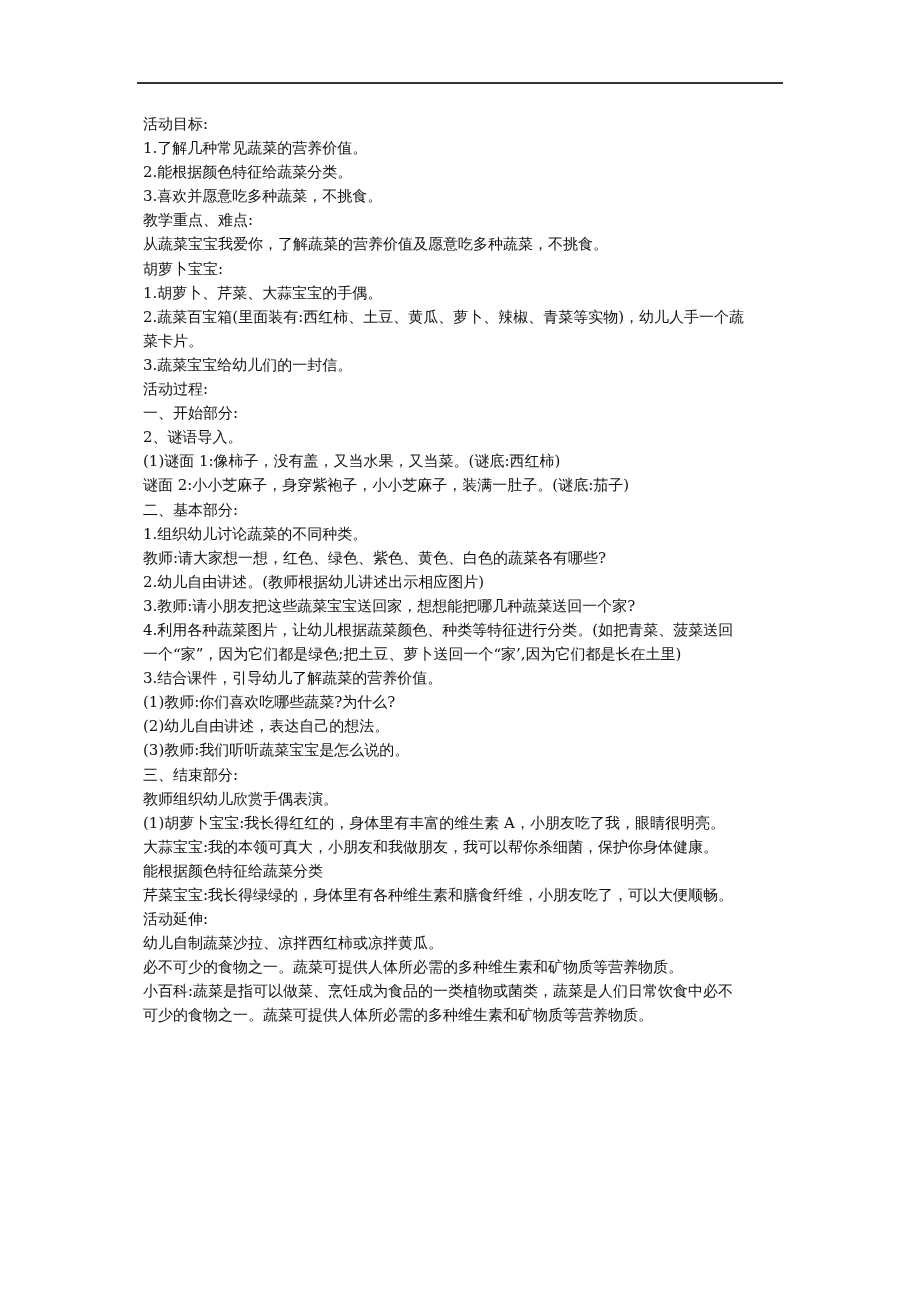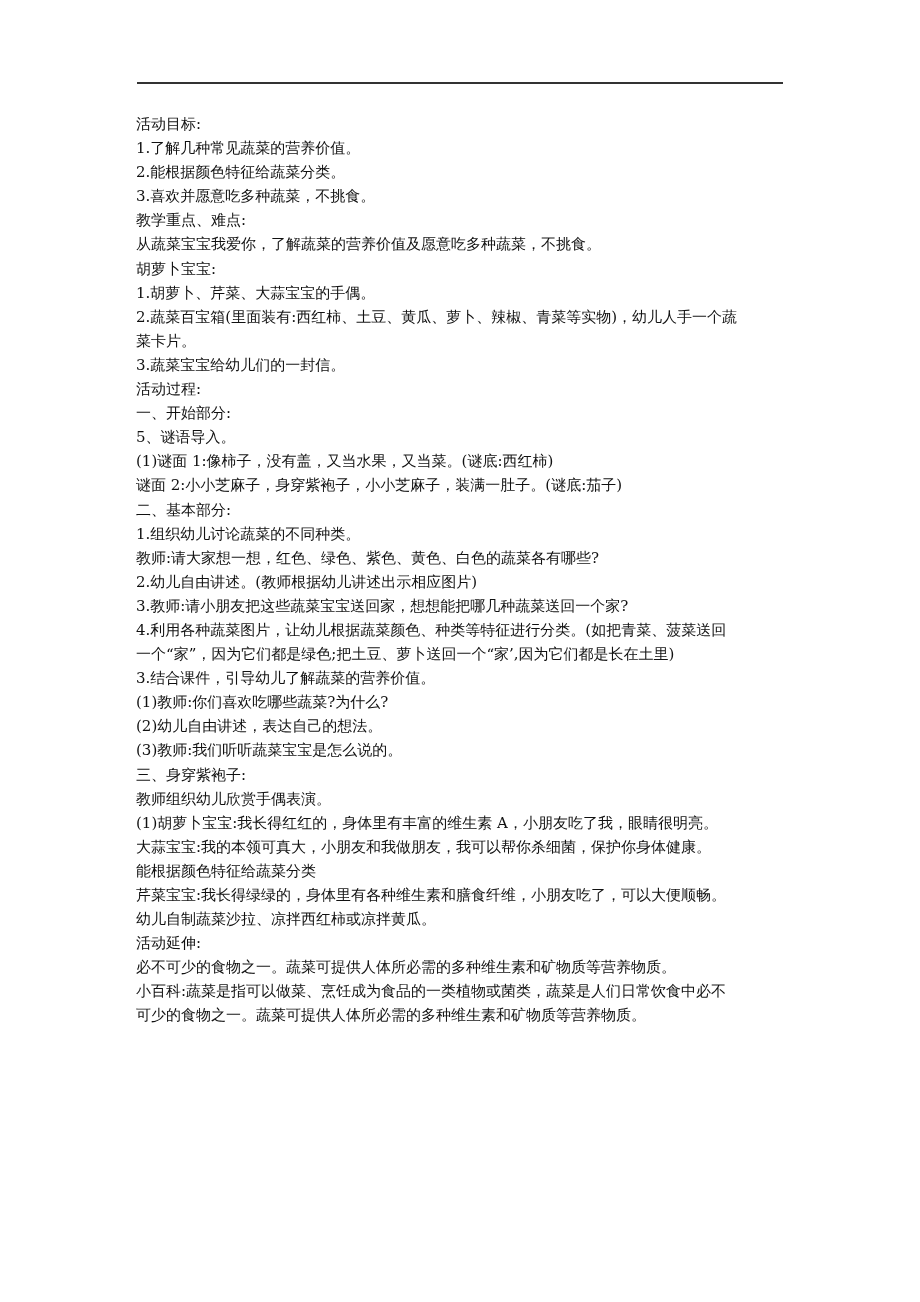--- a/index.html
+++ b/index.html
@@ -1,19 +1,19 @@
 <!DOCTYPE html>
 <html><head>
 <meta charset="utf-8">
 <style>
   html, body { margin:0; padding:0; background:#ffffff; }
   body { width:920px; height:1302px; position:relative; overflow:hidden; }
   .page { position:absolute; left:0; top:0; width:920px; height:1302px; background:#fff; }
   .rule { position:absolute; left:137px; top:82px; width:646px; height:0; border-top:2px solid #333; }
-  .content { position:absolute; left:136px; top:112px; width:648px;
+  .content { position:absolute; left:143px; top:112px; width:648px;
     font-family: "DejaVu Serif", "Liberation Serif", serif; font-size:15px; line-height:24.1px; color:#111; }
   .line { white-space:nowrap; margin:0; height:24.1px; }
 </style>
 </head>
 <body>
 
 <div class="page">
   <div class="rule"></div>
   <div class="content" id="doc-body">
       <p class="line">活动目标:</p>
@@ -22,39 +22,39 @@
       <p class="line">3.喜欢并愿意吃多种蔬菜，不挑食。</p>
       <p class="line">教学重点、难点:</p>
       <p class="line">从蔬菜宝宝我爱你，了解蔬菜的营养价值及愿意吃多种蔬菜，不挑食。</p>
       <p class="line">胡萝卜宝宝:</p>
       <p class="line">1.胡萝卜、芹菜、大蒜宝宝的手偶。</p>
       <p class="line">2.蔬菜百宝箱(里面装有:西红柿、土豆、黄瓜、萝卜、辣椒、青菜等实物)，幼儿人手一个蔬</p>
       <p class="line">菜卡片。</p>
       <p class="line">3.蔬菜宝宝给幼儿们的一封信。</p>
       <p class="line">活动过程:</p>
       <p class="line">一、开始部分:</p>
-      <p class="line">5、谜语导入。</p>
+      <p class="line">2、谜语导入。</p>
       <p class="line">(1)谜面 1:像柿子，没有盖，又当水果，又当菜。(谜底:西红柿)</p>
       <p class="line">谜面 2:小小芝麻子，身穿紫袍子，小小芝麻子，装满一肚子。(谜底:茄子)</p>
       <p class="line">二、基本部分:</p>
       <p class="line">1.组织幼儿讨论蔬菜的不同种类。</p>
       <p class="line">教师:请大家想一想，红色、绿色、紫色、黄色、白色的蔬菜各有哪些?</p>
       <p class="line">2.幼儿自由讲述。(教师根据幼儿讲述出示相应图片)</p>
       <p class="line">3.教师:请小朋友把这些蔬菜宝宝送回家，想想能把哪几种蔬菜送回一个家?</p>
       <p class="line">4.利用各种蔬菜图片，让幼儿根据蔬菜颜色、种类等特征进行分类。(如把青菜、菠菜送回</p>
       <p class="line">一个“家”，因为它们都是绿色;把土豆、萝卜送回一个“家’,因为它们都是长在土里)</p>
       <p class="line">3.结合课件，引导幼儿了解蔬菜的营养价值。</p>
       <p class="line">(1)教师:你们喜欢吃哪些蔬菜?为什么?</p>
       <p class="line">(2)幼儿自由讲述，表达自己的想法。</p>
       <p class="line">(3)教师:我们听听蔬菜宝宝是怎么说的。</p>
-      <p class="line">三、身穿紫袍子:</p>
+      <p class="line">三、结束部分:</p>
       <p class="line">教师组织幼儿欣赏手偶表演。</p>
       <p class="line">(1)胡萝卜宝宝:我长得红红的，身体里有丰富的维生素 A，小朋友吃了我，眼睛很明亮。</p>
       <p class="line">大蒜宝宝:我的本领可真大，小朋友和我做朋友，我可以帮你杀细菌，保护你身体健康。</p>
       <p class="line">能根据颜色特征给蔬菜分类</p>
       <p class="line">芹菜宝宝:我长得绿绿的，身体里有各种维生素和膳食纤维，小朋友吃了，可以大便顺畅。</p>
+      <p class="line">活动延伸:</p>
       <p class="line">幼儿自制蔬菜沙拉、凉拌西红柿或凉拌黄瓜。</p>
-      <p class="line">活动延伸:</p>
       <p class="line">必不可少的食物之一。蔬菜可提供人体所必需的多种维生素和矿物质等营养物质。</p>
       <p class="line">小百科:蔬菜是指可以做菜、烹饪成为食品的一类植物或菌类，蔬菜是人们日常饮食中必不</p>
       <p class="line">可少的食物之一。蔬菜可提供人体所必需的多种维生素和矿物质等营养物质。</p>
     </div>
 </div>
 
 </body></html>

